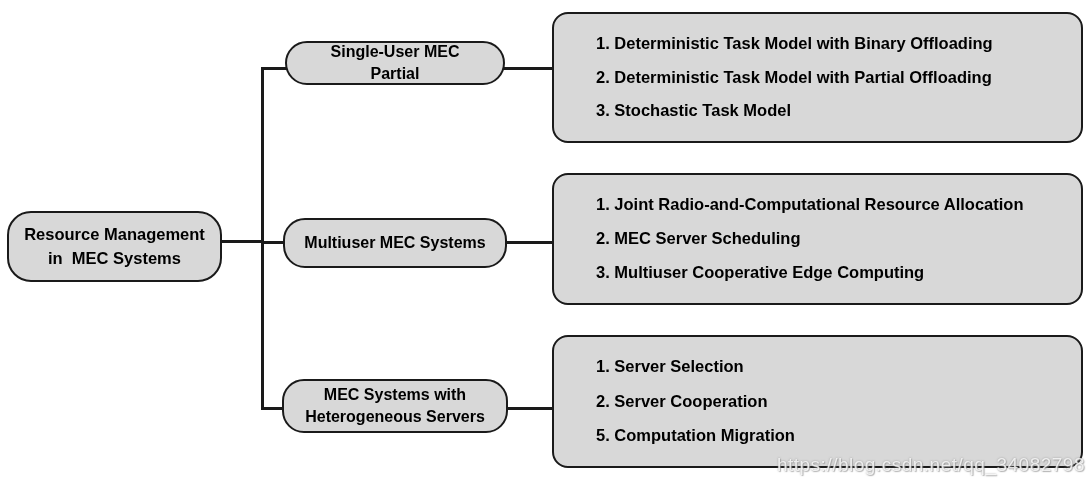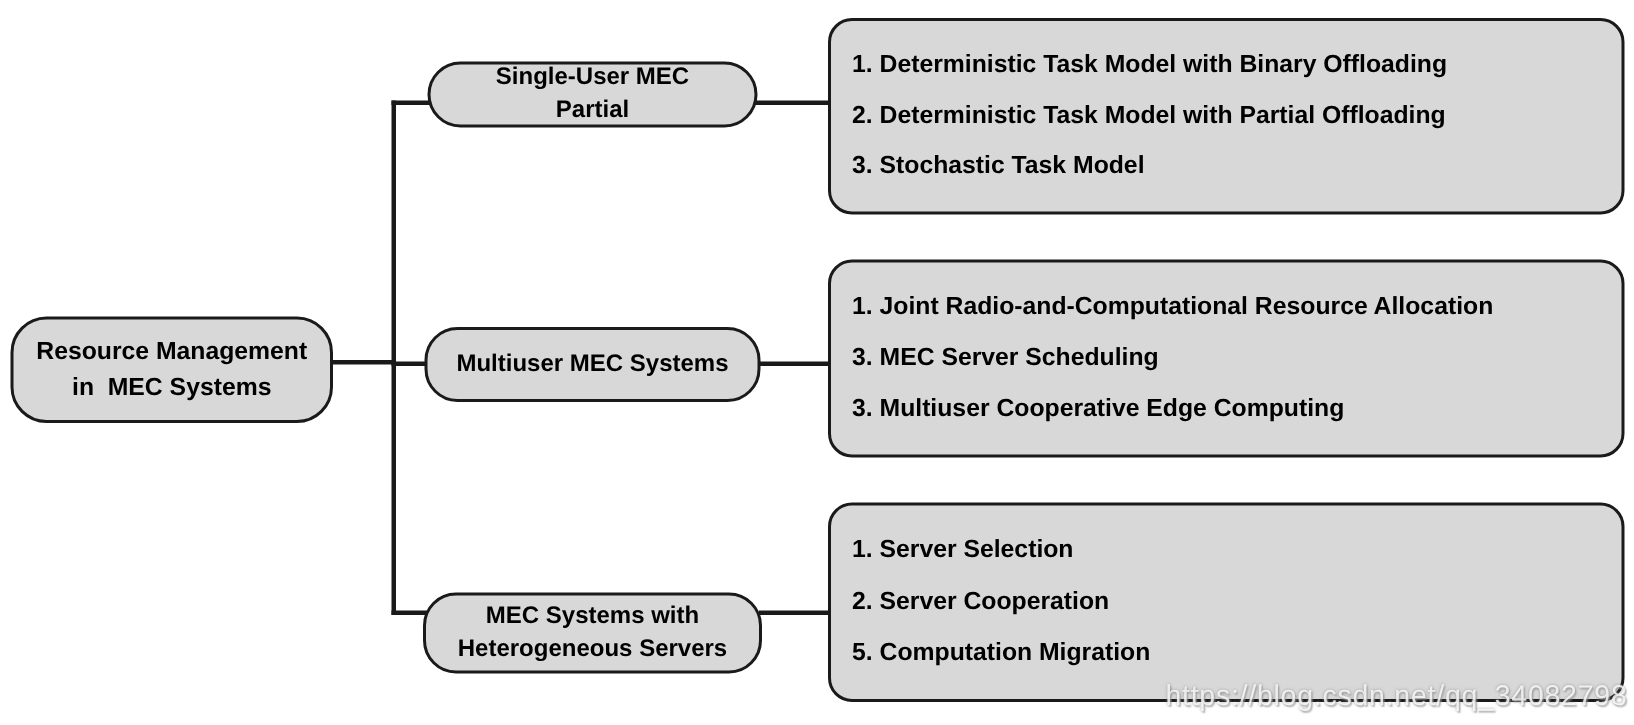--- a/index.html
+++ b/index.html
@@ -29,34 +29,34 @@
     text-align: center;
   }
   .root-box .label { font-size: 16.5px; line-height: 1.45; }
   .branch-box {
     border-radius: 22px;
     display: flex; align-items: center; justify-content: center;
     text-align: center;
   }
   .b1 { left: 285px; top: 41px;  width: 220px; height: 44px; }
   .b2 { left: 283px; top: 218px; width: 224px; height: 50px; }
-  .b3 { left: 282px; top: 395px; width: 226px; height: 54px; }
+  .b3 { left: 282px; top: 379px; width: 226px; height: 54px; }
   .label { font-weight: bold; font-size: 16px; line-height: 1.35; }
   .ln { display: block; white-space: pre-wrap; }
 
   .detail-box {
     left: 552px; width: 531px;
     border-radius: 16px;
     display: flex; flex-direction: column; justify-content: space-evenly;
     padding: 6px 10px 6px 14px;
   }
   .d1 { top: 12px;  height: 131px; }
   .d2 { top: 173px; height: 132px; }
   .d3 { top: 335px; height: 133px; }
-  .item { font-weight: bold; font-size: 16.5px; line-height: 1.2; }
+  .item { font-weight: bold; font-size: 16.5px; line-height: 1.2; margin-left: 28px; }
 
   .watermark {
     position: absolute;
     right: 4px; bottom: 7px;
     font-size: 19px;
     letter-spacing: 0.5px;
     color: rgba(255, 255, 255, 0.8);
     text-shadow: 0 0 2px rgba(140, 140, 140, 0.85), 1px 1px 1px rgba(150,150,150,0.6);
     white-space: nowrap;
   }
@@ -104,21 +104,21 @@
   </div>
 
   <div class="node detail-box d1">
     <div class="item">1. Deterministic Task Model with Binary Offloading</div>
     <div class="item">2. Deterministic Task Model with Partial Offloading</div>
     <div class="item">3. Stochastic Task Model</div>
   </div>
 
   <div class="node detail-box d2">
     <div class="item">1. Joint Radio-and-Computational Resource Allocation</div>
-    <div class="item">3. MEC Server Scheduling</div>
+    <div class="item">2. MEC Server Scheduling</div>
     <div class="item">3. Multiuser Cooperative Edge Computing</div>
   </div>
 
   <div class="node detail-box d3">
     <div class="item">1. Server Selection</div>
     <div class="item">2. Server Cooperation</div>
     <div class="item">5. Computation Migration</div>
   </div>
 
   <div class="watermark">https://blog.csdn.net/qq_34082798</div>

